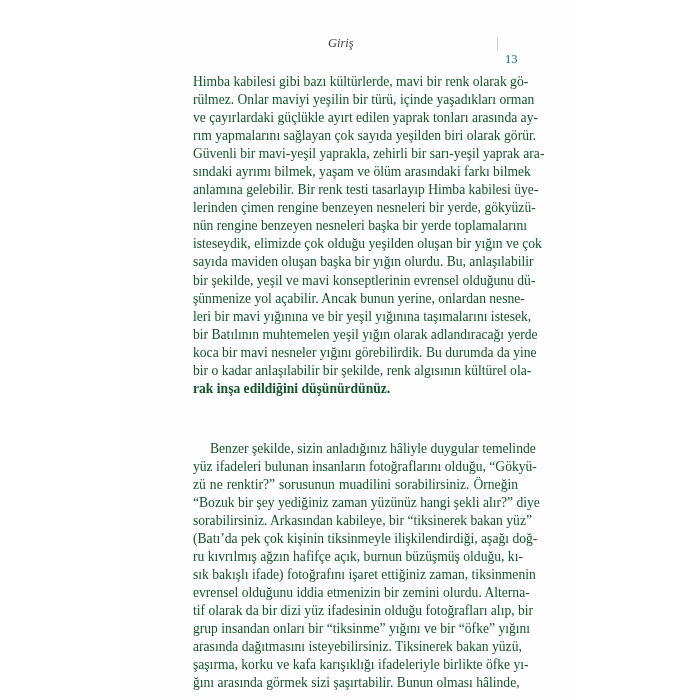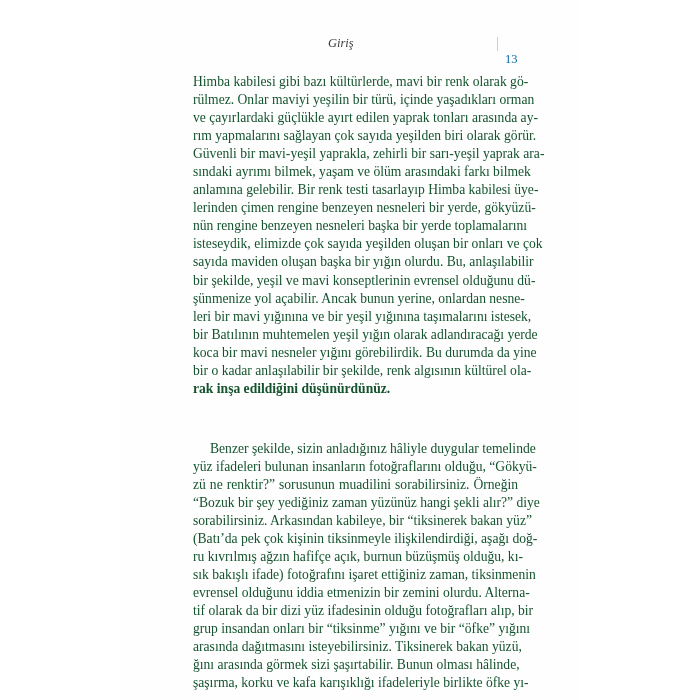--- a/index.html
+++ b/index.html
@@ -93,21 +93,21 @@
   <div>
     <span class="line">Himba kabilesi gibi bazı kültürlerde, mavi bir renk olarak gö-</span>
     <span class="line">rülmez. Onlar maviyi yeşilin bir türü, içinde yaşadıkları orman</span>
     <span class="line">ve çayırlardaki güçlükle ayırt edilen yaprak tonları arasında ay-</span>
     <span class="line">rım yapmalarını sağlayan çok sayıda yeşilden biri olarak görür.</span>
     <span class="line">Güvenli bir mavi-yeşil yaprakla, zehirli bir sarı-yeşil yaprak ara-</span>
     <span class="line">sındaki ayrımı bilmek, yaşam ve ölüm arasındaki farkı bilmek</span>
     <span class="line">anlamına gelebilir. Bir renk testi tasarlayıp Himba kabilesi üye-</span>
     <span class="line">lerinden çimen rengine benzeyen nesneleri bir yerde, gökyüzü-</span>
     <span class="line">nün rengine benzeyen nesneleri başka bir yerde toplamalarını</span>
-    <span class="line">isteseydik, elimizde çok sayıda yeşilden oluşan bir onları ve çok</span>
+    <span class="line">isteseydik, elimizde çok olduğu yeşilden oluşan bir yığın ve çok</span>
     <span class="line">sayıda maviden oluşan başka bir yığın olurdu. Bu, anlaşılabilir</span>
     <span class="line">bir şekilde, yeşil ve mavi konseptlerinin evrensel olduğunu dü-</span>
     <span class="line">şünmenize yol açabilir. Ancak bunun yerine, onlardan nesne-</span>
     <span class="line">leri bir mavi yığınına ve bir yeşil yığınına taşımalarını istesek,</span>
     <span class="line">bir Batılının muhtemelen yeşil yığın olarak adlandıracağı yerde</span>
     <span class="line">koca bir mavi nesneler yığını görebilirdik. Bu durumda da yine</span>
     <span class="line">bir o kadar anlaşılabilir bir şekilde, renk algısının kültürel ola-</span>
     <span class="line last">rak inşa edildiğini düşünürdünüz.</span>
   </div>
   <div>
@@ -116,16 +116,16 @@
     <span class="line">zü ne renktir?” sorusunun muadilini sorabilirsiniz. Örneğin</span>
     <span class="line">“Bozuk bir şey yediğiniz zaman yüzünüz hangi şekli alır?” diye</span>
     <span class="line">sorabilirsiniz. Arkasından kabileye, bir “tiksinerek bakan yüz”</span>
     <span class="line">(Batı’da pek çok kişinin tiksinmeyle ilişkilendirdiği, aşağı doğ-</span>
     <span class="line">ru kıvrılmış ağzın hafifçe açık, burnun büzüşmüş olduğu, kı-</span>
     <span class="line">sık bakışlı ifade) fotoğrafını işaret ettiğiniz zaman, tiksinmenin</span>
     <span class="line">evrensel olduğunu iddia etmenizin bir zemini olurdu. Alterna-</span>
     <span class="line">tif olarak da bir dizi yüz ifadesinin olduğu fotoğrafları alıp, bir</span>
     <span class="line">grup insandan onları bir “tiksinme” yığını ve bir “öfke” yığını</span>
     <span class="line">arasında dağıtmasını isteyebilirsiniz. Tiksinerek bakan yüzü,</span>
+    <span class="line">şaşırma, korku ve kafa karışıklığı ifadeleriyle birlikte öfke yı-</span>
     <span class="line">ğını arasında görmek sizi şaşırtabilir. Bunun olması hâlinde,</span>
-    <span class="line">şaşırma, korku ve kafa karışıklığı ifadeleriyle birlikte öfke yı-</span>
   </div>
 </div>
 
 </body></html>

